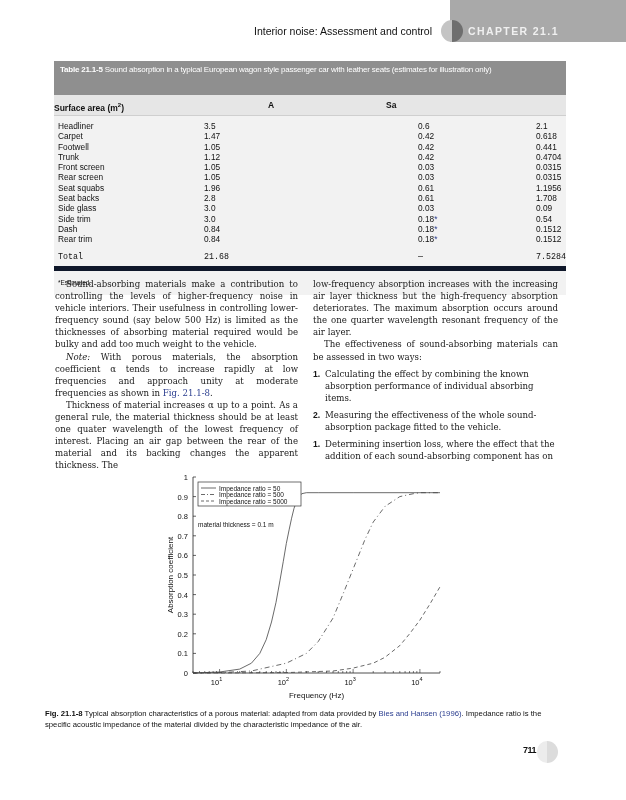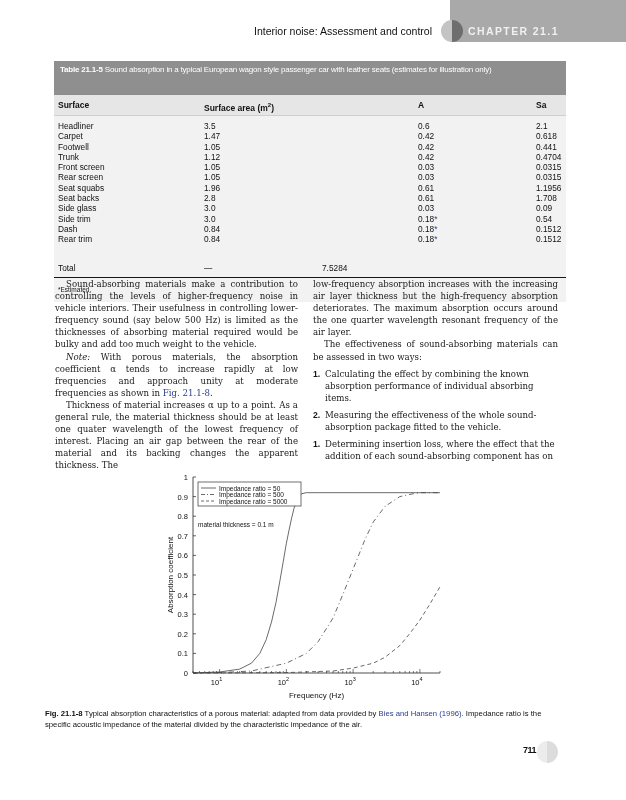--- a/index.html
+++ b/index.html
@@ -18,21 +18,21 @@
   .tbl-caption .num { font-weight: bold; }
   .tbl-caption .txt { font-weight: normal; }
   .tbl-head { display: flex; background: #e6e6e6; height: 20px; line-height: 20px; font-size: 8.5px; font-weight: bold; border-bottom: 1px solid #cfcfcf; }
   .col-surface { width: 146px; padding-left: 4px; }
   .col-area { width: 214px; }
   .col-a { width: 118px; }
   .col-sa { width: 30px; }
   .tbl-body { padding-top: 5px; padding-bottom: 3px; }
   .tbl-row { display: flex; height: 10.3px; line-height: 10.3px; font-size: 8.3px; }
   .tbl-row .star { color: #2a3d8f; }
-  .tbl-total { display: flex; height: 14px; line-height: 14px; font-size: 8.3px; margin-top: 13px; border-bottom: 1px solid #0f172a; padding-bottom: 2px; }
+  .tbl-total { display: flex; height: 14px; line-height: 14px; font-size: 8.3px; margin-top: 2px; border-bottom: 5px solid #0f172a; padding-bottom: 2px; font-family: Liberation Mono, monospace; }
   .tbl-foot { font-size: 6.5px; padding: 8px 4px 6px 4px; height: 10px; }
 
   
   .col-left { position: absolute; left: 55px; top: 278px; width: 243px; font-family: "DejaVu Serif", serif; font-size: 8.6px; line-height: 12.1px; text-align: justify; color: #1a1a1a; }
   .col-right { position: absolute; left: 313px; top: 278px; width: 245px; font-family: "DejaVu Serif", serif; font-size: 8.6px; line-height: 12.1px; text-align: justify; color: #1a1a1a; }
   p { margin: 0; }
   .indent { text-indent: 11px; }
   .link { color: #2a3d8f; }
   .ol-item { display: flex; margin-top: 5px; margin-bottom: 2px; text-align: left; }
   .ol-num { width: 12px; font-family: "Liberation Sans", sans-serif; font-weight: bold; flex: 0 0 12px; }
@@ -60,21 +60,20 @@
 <div class="hdr-circle-right"></div>
 <div class="hdr-running">Interior noise: Assessment and control</div>
 <div class="hdr-chapter">CHAPTER 21.1</div>
 
 <div class="tbl">
   <div class="tbl-caption">
     <span class="num">Table 21.1-5</span>
     <span class="txt">Sound absorption in a typical European wagon style passenger car with leather seats (estimates for illustration only)</span>
   </div>
   <div class="tbl-head">
-    <div class="col-surface">Surface</div>
     <div class="col-area"><span id="area-head">Surface area (m<sup style="font-size: 6px;">2</sup>)</span></div>
     <div class="col-a">A</div>
     <div class="col-sa">Sa</div>
   </div>
   <div class="tbl-body" id="tbl-body">
       <div class="tbl-row">
         <div class="col-surface">Headliner</div>
         <div class="col-area">3.5</div>
         <div class="col-a"><span>0.6</span><span class="star"></span></div>
         <div class="col-sa">2.1</div>
@@ -141,20 +140,21 @@
       </div>
       <div class="tbl-row">
         <div class="col-surface">Rear trim</div>
         <div class="col-area">0.84</div>
         <div class="col-a"><span>0.18</span><span class="star">*</span></div>
         <div class="col-sa">0.1512</div>
       </div>
     </div>
   <div class="tbl-total">
     <div class="col-surface">Total</div>
+    <div class="col-area">21.68</div>
     <div class="col-a">—</div>
     <div class="col-sa">7.5284</div>
   </div>
   <div class="tbl-foot">*Estimated.</div>
 </div>
 
 <div class="col-left">
   <p class="indent">Sound-absorbing materials make a contribution to controlling the levels of higher-frequency noise in vehicle interiors. Their usefulness in controlling lower-frequency sound (say below 500 Hz) is limited as the thicknesses of absorbing material required would be bulky and add too much weight to the vehicle.</p>
   <p class="indent"><em>Note:</em><span> With porous materials, the absorption coefficient α tends to increase rapidly at low frequencies and approach unity at moderate frequencies as shown in </span><span class="link">Fig. 21.1-8</span><span>.</span></p>
   <p class="indent">Thickness of material increases α up to a point. As a general rule, the material thickness should be at least one quater wavelength of the lowest frequency of interest. Placing an air gap between the rear of the material and its backing changes the apparent thickness. The</p>

